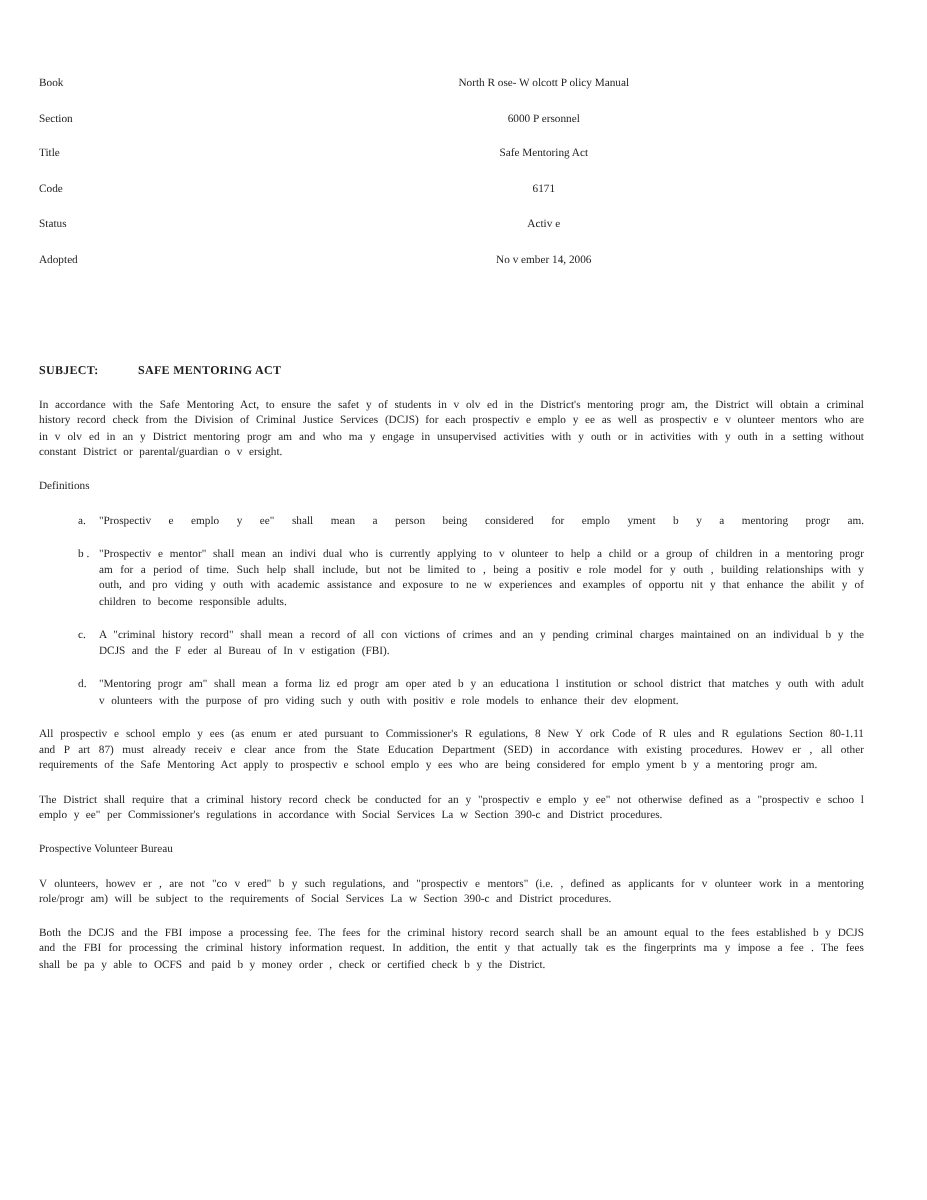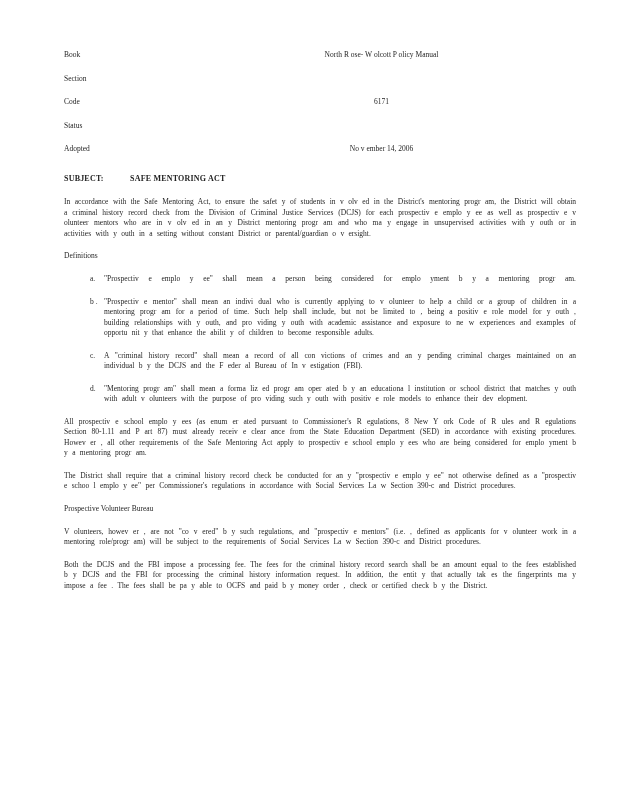--- a/index.html
+++ b/index.html
@@ -11,41 +11,41 @@
     width: 618px;
     height: 800px;
     font-family: "Liberation Serif", "DejaVu Serif", serif;
     color: #1f1f1f;
     overflow: hidden;
   }
   .page {
     box-sizing: border-box;
     width: 618px;
     height: 800px;
-    padding: 50px 42px 0 64px;
+    padding: 50px 42px 0 26px;
   }
   
   .meta-table { margin-bottom: 20px; }
   .meta-row {
     display: flex;
     font-size: 7.5px;
     line-height: 10px;
     margin-bottom: 13.5px;
   }
   .meta-label { width: 123px; flex: 0 0 123px; }
   .meta-value { flex: 1; text-align: center; }
   
   .subject-row {
     font-size: 8px;
     font-weight: bold;
     line-height: 10px;
     margin: 18px 0 13px 0;
     letter-spacing: 0.2px;
   }
-  .subject-label { display: inline-block; width: 66px; }
+  .subject-label { display: inline-block; width: 66px; margin-top: 44px; }
   
   .body-par {
     font-size: 7.5px;
     line-height: 10.5px;
     text-align: justify;
     word-spacing: 2.5px;
     margin: 0 0 12px 0;
   }
   .sec-heading {
     font-size: 7.5px;
@@ -79,27 +79,33 @@
 
 <div class="page">
 
   <div class="meta-table">
     <div class="meta-row">
       <span class="meta-label">Book</span>
       <span class="meta-value">North R ose- W olcott P olicy Manual</span>
     </div>
     <div class="meta-row">
       <span class="meta-label">Section</span>
+      <span class="meta-value">6000 P ersonnel</span>
+    </div>
+    <div class="meta-row">
+      <span class="meta-label">Title</span>
+      <span class="meta-value">Safe Mentoring Act</span>
     </div>
     <div class="meta-row">
       <span class="meta-label">Code</span>
       <span class="meta-value">6171</span>
     </div>
     <div class="meta-row">
       <span class="meta-label">Status</span>
+      <span class="meta-value">Activ e</span>
     </div>
     <div class="meta-row">
       <span class="meta-label">Adopted</span>
       <span class="meta-value">No v ember 14, 2006</span>
     </div>
   </div>
 
   <div class="subject-row">
     <span class="subject-label">SUBJECT:</span><span>SAFE MENTORING ACT</span>
   </div>

